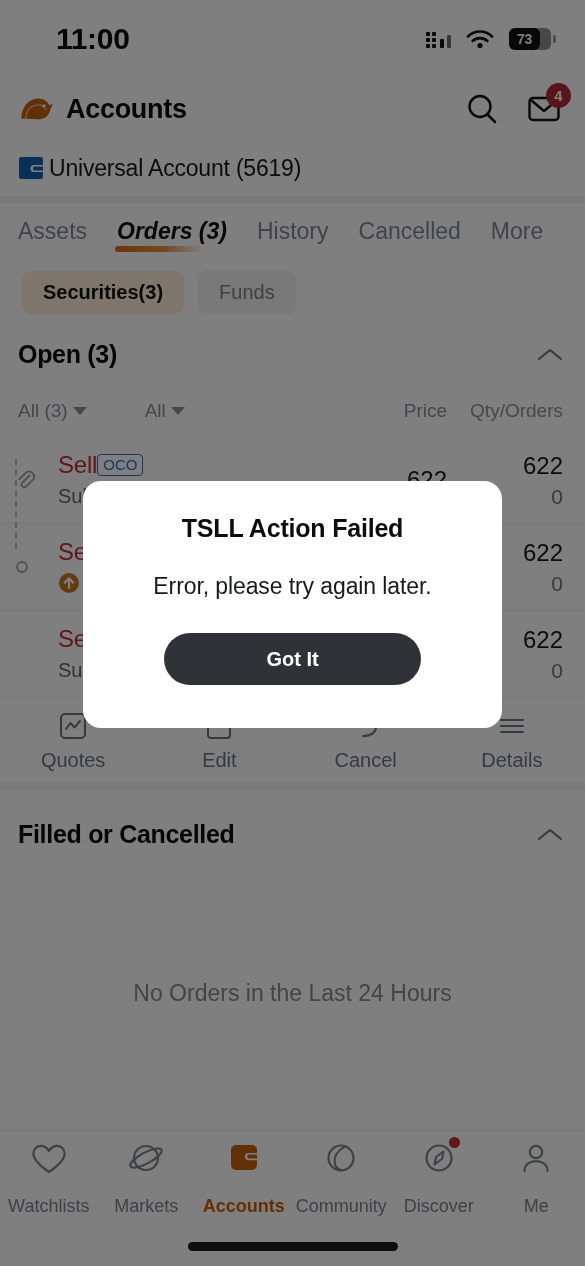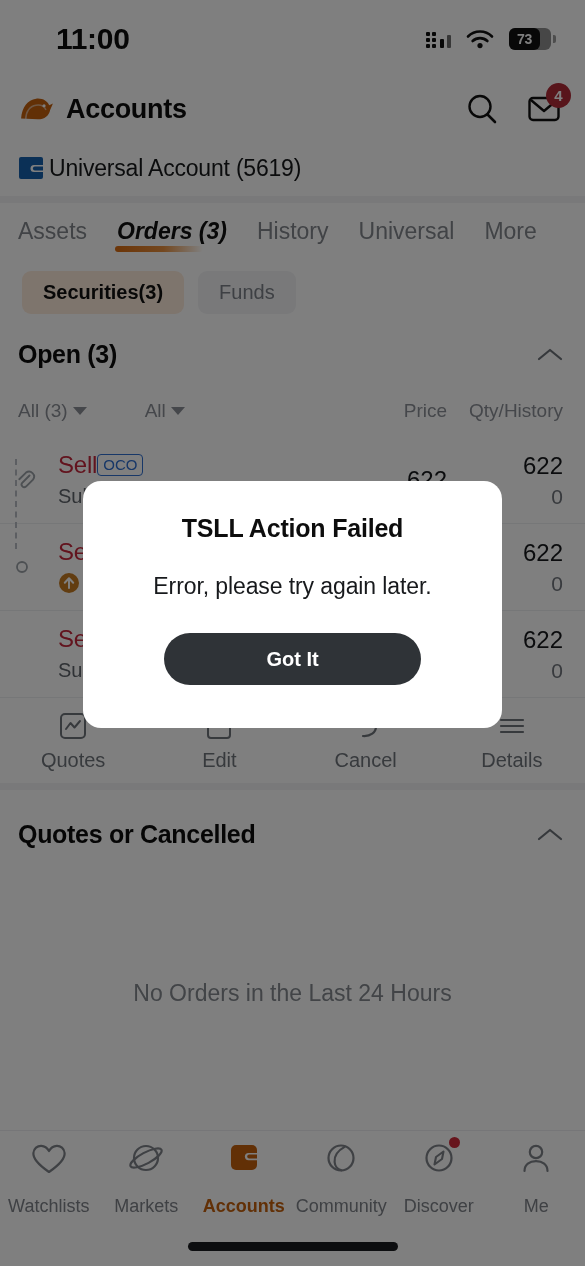--- a/index.html
+++ b/index.html
@@ -260,21 +260,21 @@
 
   <div class="divider-thick"></div>
 
   <div class="tabs">
     <div class="tab"><span>Assets</span></div>
     <div class="tab active">
       <span>Orders (3)</span>
       <span class="tab-underline"></span>
     </div>
     <div class="tab"><span>History</span></div>
-    <div class="tab"><span>Universal</span></div>
+    <div class="tab"><span>Cancelled</span></div>
     <div class="tab"><span>More</span></div>
   </div>
 
   <div class="chips">
     <div class="chip sel">Securities(3)</div>
     <div class="chip unsel">Funds</div>
   </div>
 
   <div class="sec-head">
     <div class="sec-title">Open (3)</div>
@@ -289,21 +289,21 @@
       <span>All (3)</span>
       <span class="caret"></span>
     </div>
     <div class="ch-gap1"></div>
     <div class="col-filter">
       <span>All</span>
       <span class="caret"></span>
     </div>
     <div class="ch-flex"></div>
     <div class="ch-price">Price</div>
-    <div class="ch-qty">Qty/History</div>
+    <div class="ch-qty">Qty/Orders</div>
   </div>
 
   <div class="orders">
     <div class="link-rail"></div>
 
     <div class="order-row">
       <div class="or-left">
         <svg width="22" height="22" viewBox="0 0 22 22">
           <path d="M15.5 6.5 L8.2 13.8 a2.7 2.7 0 0 0 3.8 3.8 L19 10.6 a5 5 0 0 0 -7 -7 L5.3 10.2" fill="none" stroke="#9aa0a6" stroke-width="1.9" stroke-linecap="round"></path>
         </svg>
@@ -391,21 +391,21 @@
     </div>
     <div class="action">
       <svg width="32" height="32" viewBox="0 0 32 32">
         <path d="M5 10 H27 M5 16 H27 M5 22 H27" fill="none" stroke="#6f747b" stroke-width="2.2" stroke-linecap="round"></path>
       </svg>
       <span class="lbl">Details</span>
     </div>
   </div>
 
   <div class="filled-head">
-    <div class="sec-title">Quotes or Cancelled</div>
+    <div class="sec-title">Filled or Cancelled</div>
     <div class="sec-spacer"></div>
     <svg class="chev" viewBox="0 0 26 15">
       <path d="M2 12 L13 3 L24 12" fill="none" stroke="#6d7279" stroke-width="2.2" stroke-linecap="round" stroke-linejoin="round"></path>
     </svg>
   </div>
   <div class="empty-state">No Orders in the Last 24 Hours</div>
 
   <div class="grow"></div>
 
   <div class="bottom-nav">

